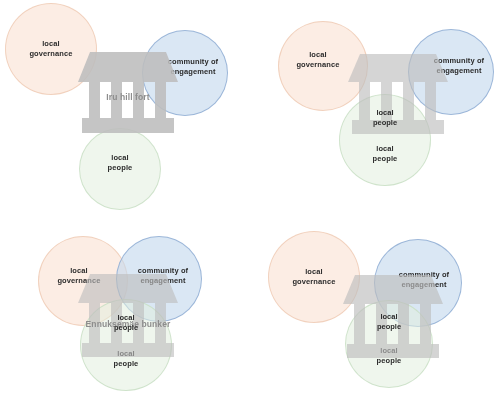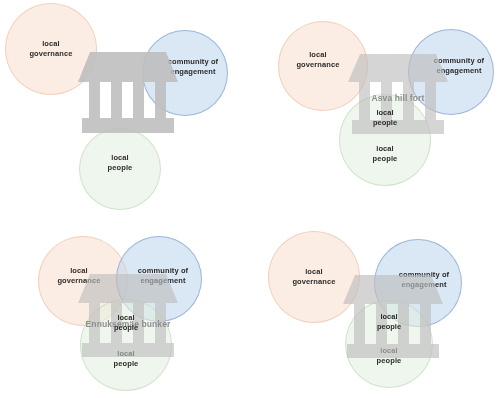--- a/index.html
+++ b/index.html
@@ -112,20 +112,21 @@
                   clip-path:polygon(12% 0%, 88% 0%, 100% 100%, 0% 100%);"></div>
       <div class="colset" style="left:16px;top:30px;width:78px;height:36px;">
         <div class="col" style="left:0px;width:11px;"></div>
         <div class="col" style="left:22px;width:11px;"></div>
         <div class="col" style="left:44px;width:11px;"></div>
         <div class="col" style="left:66px;width:11px;"></div>
       </div>
       <div class="plinth" style="left:9px;top:66px;width:92px;height:15px;"></div>
     </div>
 
+    <div class="site-name nametop" style="left:73px;top:92px;width:110px;">Iru hill fort</div>
   </div>
 
   <div class="panel" style="left:250px;top:0px;">
 
     <div class="circle gov under" style="left:28px;top:21px;width:90px;height:90px;">
       <div class="clabel" style="transform:translate(-5px,-6px);">
         <span>local</span><br>
         <span>governance</span>
       </div>
     </div>
@@ -149,21 +150,20 @@
                   clip-path:polygon(12% 0%, 88% 0%, 100% 100%, 0% 100%);"></div>
       <div class="colset" style="left:16px;top:28px;width:78px;height:38px;">
         <div class="col" style="left:0px;width:11px;"></div>
         <div class="col" style="left:22px;width:11px;"></div>
         <div class="col" style="left:44px;width:11px;"></div>
         <div class="col" style="left:66px;width:11px;"></div>
       </div>
       <div class="plinth" style="left:9px;top:66px;width:92px;height:14px;"></div>
     </div>
 
-    <div class="site-name nametop" style="left:93px;top:93px;width:110px;">Asva hill fort</div>
 
     <div class="clabel lbltop" style="position:absolute;left:89px;top:108px;width:92px;text-align:center;
                 font-size:7.5px;line-height:10px;color:#2b2b2b;font-weight:bold;">
       <span>local</span><br>
       <span>people</span>
     </div>
   </div>
 
   <div class="panel" style="left:0px;top:199px;">
 

